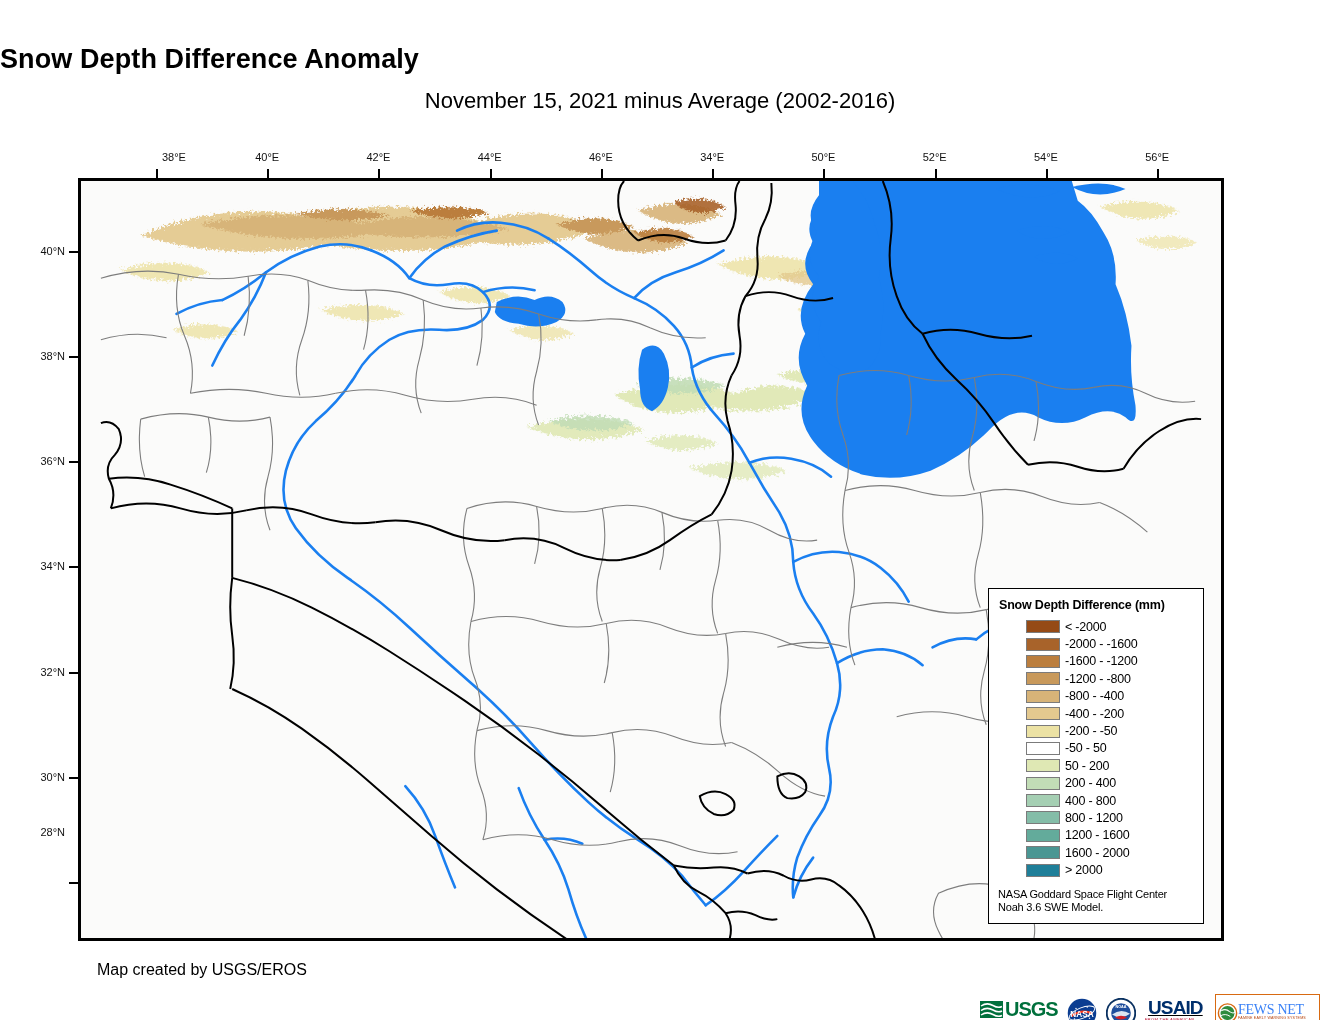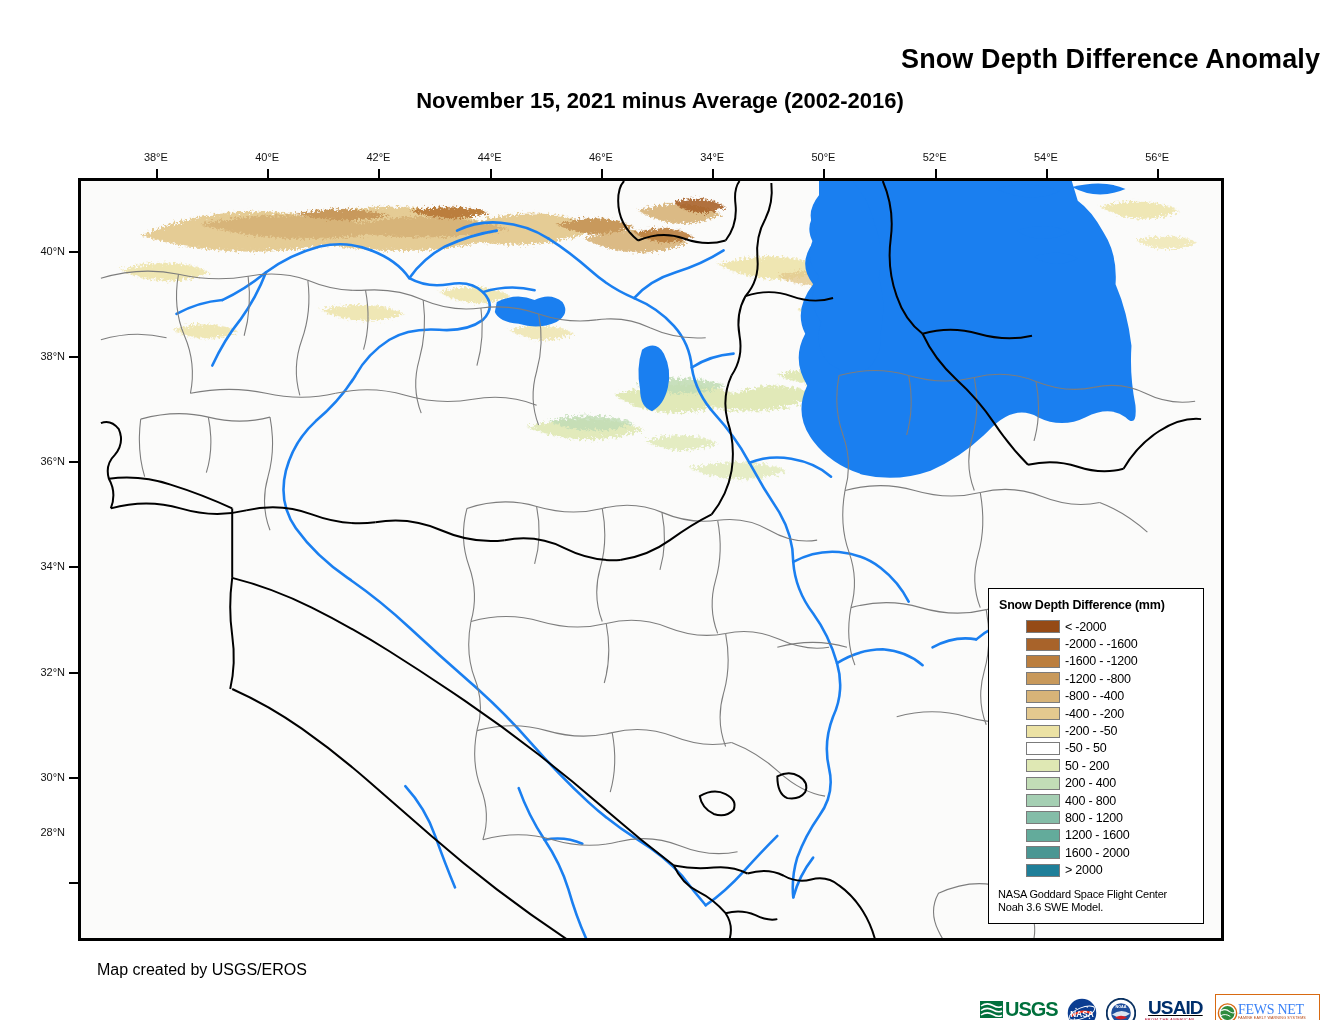--- a/index.html
+++ b/index.html
@@ -1,23 +1,23 @@
 <!DOCTYPE html>
 <html><head>
 <meta charset="utf-8">
 <style>
   html,body{margin:0;padding:0;background:#ffffff;}
   body{width:1320px;height:1020px;position:relative;overflow:hidden;
        font-family:"Liberation Sans",sans-serif;color:#000;}
 
   
-  #title{position:absolute;left:0;top:44px;width:1320px;text-align:right;
+  #title{position:absolute;left:0;top:44px;width:1320px;text-align:left;
          font-size:27px;font-weight:bold;letter-spacing:.1px;}
   #subtitle{position:absolute;left:0;top:88px;width:1320px;text-align:center;
-            font-size:22px;font-weight:bold;}
+            font-size:22px;font-weight:normal;}
 
   
   #map-frame{position:absolute;left:78px;top:178px;width:1146px;height:763px;
              border:3px solid #000;background:#fbfbfa;box-sizing:border-box;}
   #map-clip{position:absolute;inset:0;overflow:hidden;}
   #map-svg{position:absolute;left:0;top:0;width:100%;height:100%;display:block;}
 
   
   .lon-lab{position:absolute;font-size:11px;text-align:center;width:60px;
            transform:translateX(-30px);color:#111;}
@@ -306,21 +306,21 @@
 
         <path d="M648 738 Q664 734 678 740 Q690 746 700 744"></path>
         <path d="M700 600 Q712 594 722 600 Q732 606 728 616 Q722 624 710 622 Q700 618 700 600Z"></path>
         <path d="M622 620 Q636 612 648 618 Q660 624 656 634 Q648 642 636 638 Q624 632 622 620Z"></path>
       </g>
     </svg>
   </div>
 </div>
 
 <div id="lon-axis">
-    <div class="lon-lab" style="left: 155.883px; top: 151px;">38°E</div>
+    <div class="lon-lab" style="left: 155.883px; top: 151px; text-align: right;">38°E</div>
     <div class="tick-top" style="left: 155.883px; top: 169px;"></div>
     <div class="lon-lab" style="left: 267.146px; top: 151px;">40°E</div>
     <div class="tick-top" style="left: 267.146px; top: 169px;"></div>
     <div class="lon-lab" style="left: 378.408px; top: 151px;">42°E</div>
     <div class="tick-top" style="left: 378.408px; top: 169px;"></div>
     <div class="lon-lab" style="left: 489.67px; top: 151px;">44°E</div>
     <div class="tick-top" style="left: 489.67px; top: 169px;"></div>
     <div class="lon-lab" style="left: 600.932px; top: 151px;">46°E</div>
     <div class="tick-top" style="left: 600.932px; top: 169px;"></div>
     <div class="lon-lab" style="left: 712.194px; top: 151px;">34°E</div>

